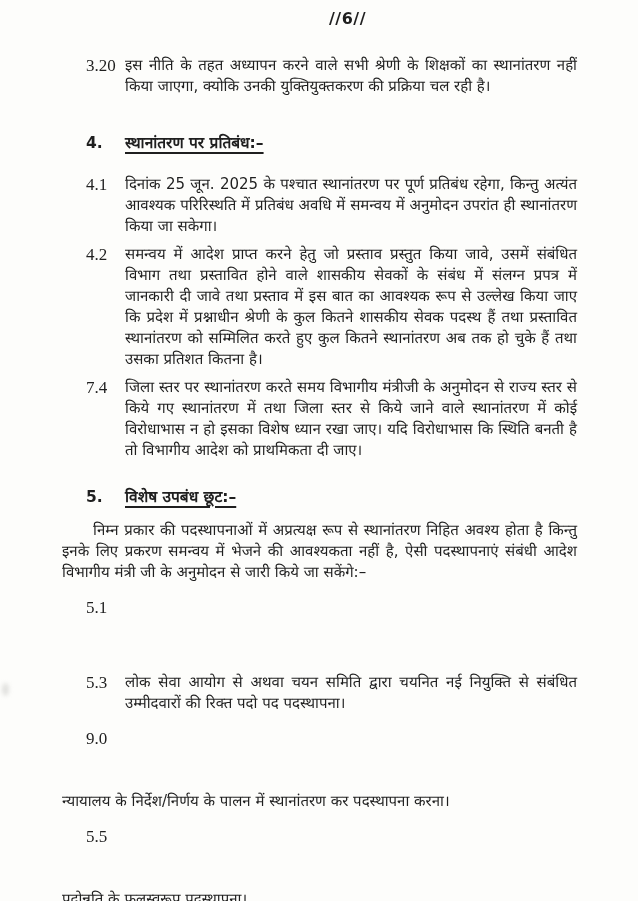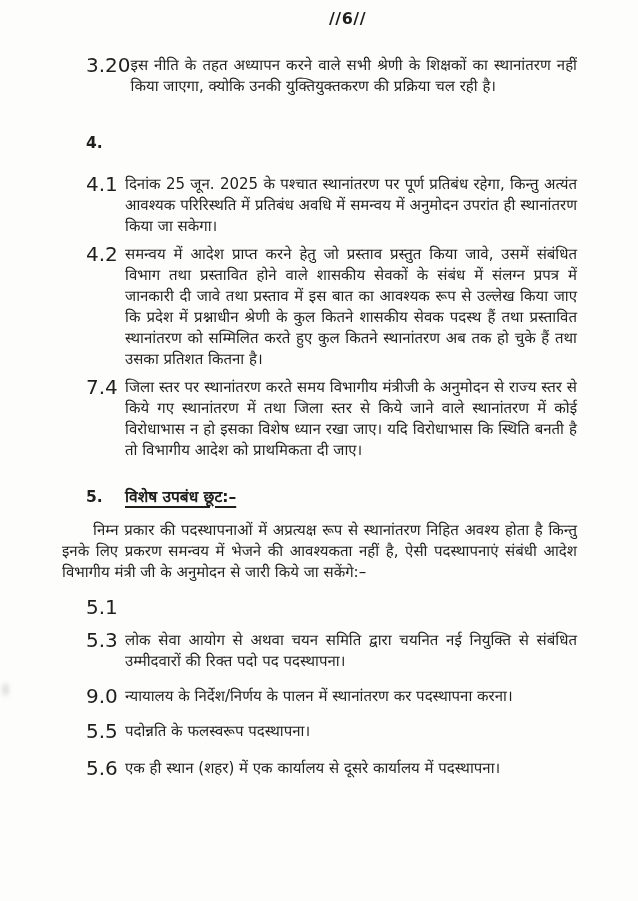--- a/index.html
+++ b/index.html
@@ -28,21 +28,22 @@
     letter-spacing: 0.5px;
   }
   .clause {
     display: flex;
     align-items: flex-start;
   }
   .clause .num {
     flex: 0 0 63px;
     box-sizing: border-box;
     padding-left: 24px;
-    font-size: 20px;
+    font-size: 17px;
+    font-family: Liberation Serif, serif;
   }
   .clause .body {
     flex: 1;
     text-align: justify;
   }
   .section-heading {
     display: flex;
     align-items: flex-start;
     font-weight: bold;
     font-size: 15.5px;
@@ -60,21 +61,21 @@
   .intro {
     margin: 12px 0 0 0;
     text-align: justify;
     text-indent: 31px;
   }
   
   .mt-26 { margin-top: 26px; }
   .mt-36 { margin-top: 36px; }
   .mt-20 { margin-top: 20px; }
   .mt-16 { margin-top: 16px; justify-content: center; }
-  .mt-14 { margin-top: 14px; }
+  .mt-14 { margin-top: 14px; flex-direction: column; }
   .mt-12 { margin-top: 12px; }
   .mt-11 { margin-top: 7px; }
   .scan-artifact {
     position: absolute;
     left: 2px;
     top: 683px;
     width: 7px;
     height: 13px;
     background: #c9c9c6;
     border-radius: 50%;
@@ -89,20 +90,21 @@
 
   <div class="page-number">//6//</div>
 
   <div class="clause mt-26">
     <div class="num">3.20</div>
     <div class="body">इस नीति के तहत अध्यापन करने वाले सभी श्रेणी के शिक्षकों का स्थानांतरण नहीं किया जाएगा, क्योकि उनकी युक्तियुक्तकरण की प्रक्रिया चल रही है।</div>
   </div>
 
   <div class="section-heading mt-36">
     <div class="num">4.</div>
+    <div class="title">स्थानांतरण पर प्रतिबंध:–</div>
   </div>
 
   <div class="clause mt-20">
     <div class="num">4.1</div>
     <div class="body">दिनांक 25 जून. 2025 के पश्चात स्थानांतरण पर पूर्ण प्रतिबंध रहेगा, किन्तु अत्यंत आवश्यक परिरिस्थति में प्रतिबंध अवधि में समन्वय में अनुमोदन उपरांत ही स्थानांतरण किया जा सकेगा।</div>
   </div>
 
   <div class="clause mt-11">
     <div class="num">4.2</div>
     <div class="body">समन्वय में आदेश प्राप्त करने हेतु जो प्रस्ताव प्रस्तुत किया जावे, उसमें संबंधित विभाग तथा प्रस्तावित होने वाले शासकीय सेवकों के संबंध में संलग्न प्रपत्र में जानकारी दी जावे तथा प्रस्ताव में इस बात का आवश्यक रूप से उल्लेख किया जाए कि प्रदेश में प्रश्नाधीन श्रेणी के कुल कितने शासकीय सेवक पदस्थ हैं तथा प्रस्तावित स्थानांतरण को सम्मिलित करते हुए कुल कितने स्थानांतरण अब तक हो चुके हैं तथा उसका प्रतिशत कितना है।</div>

